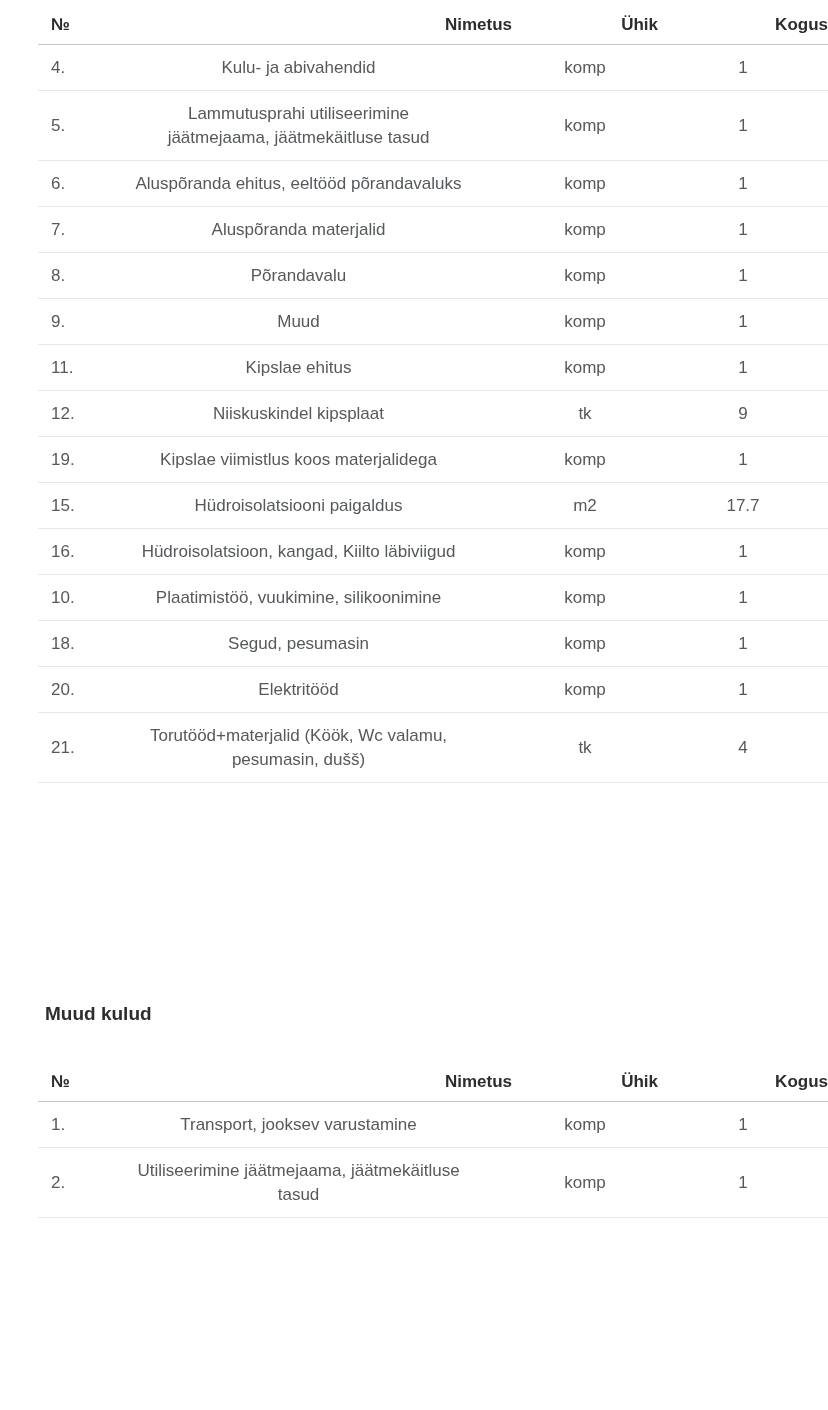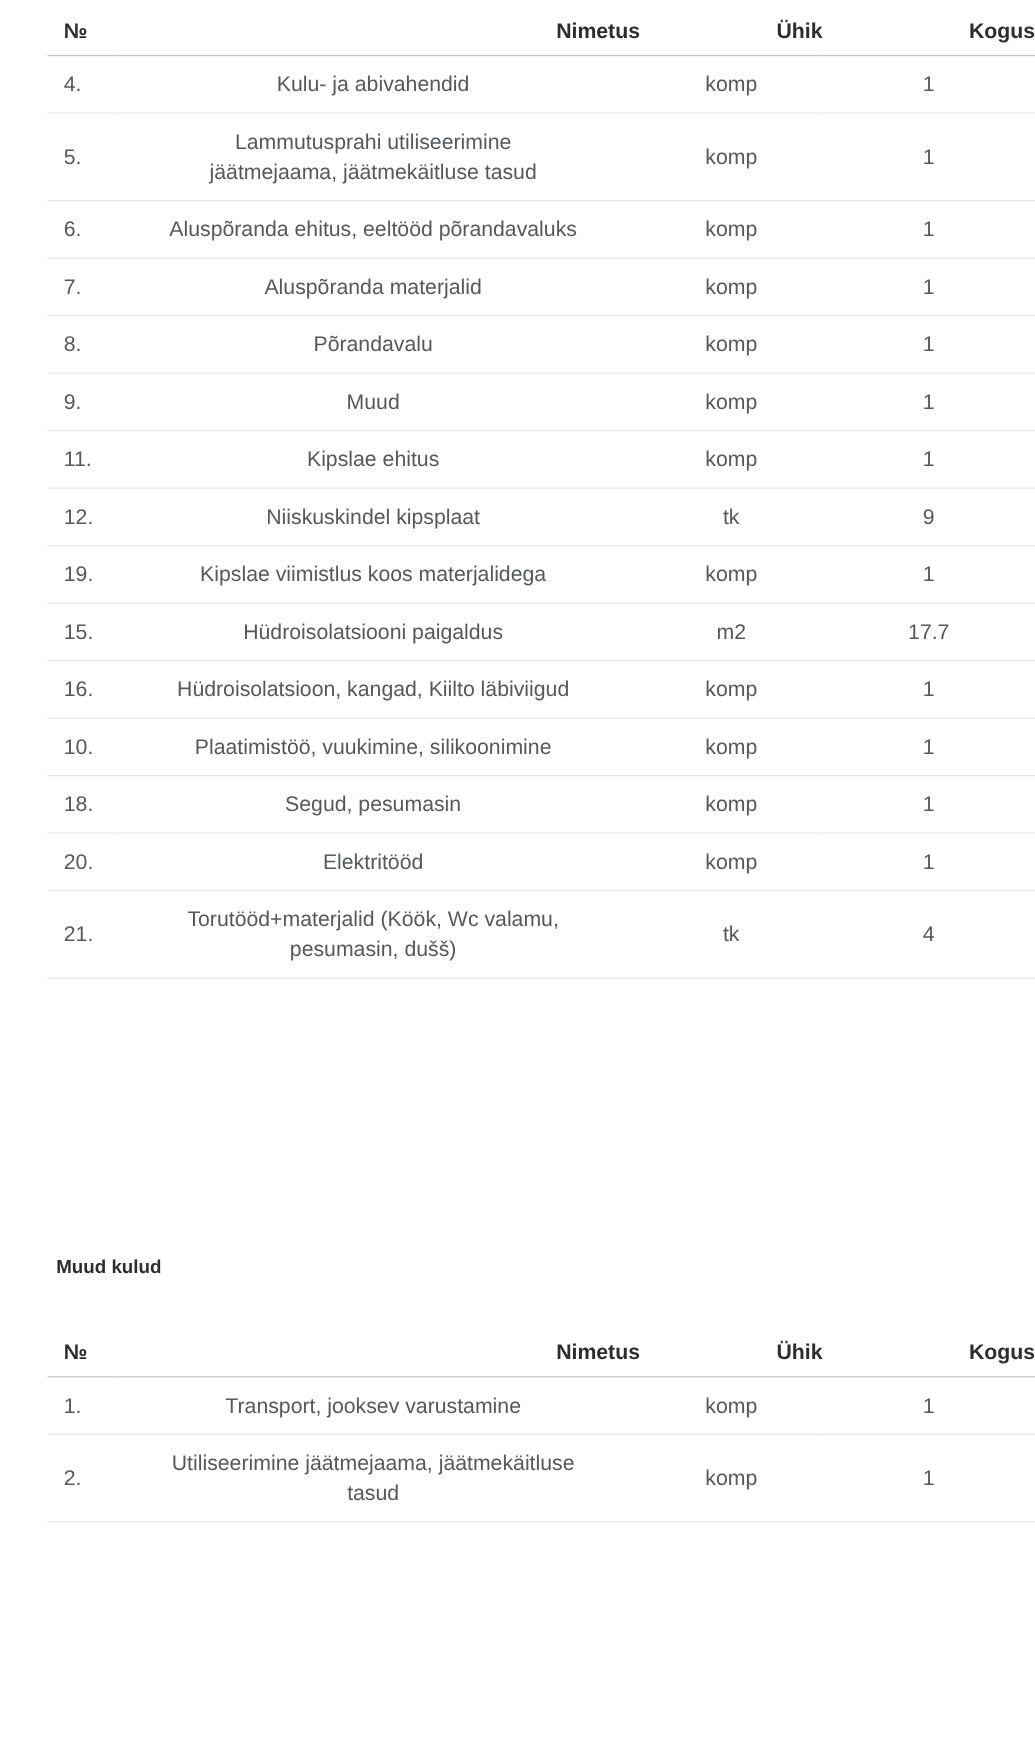--- a/index.html
+++ b/index.html
@@ -54,21 +54,21 @@
     text-align: left;
     padding-left: 13px;
   }
   td.name {
     text-align: center;
     white-space: pre-line;
     padding-right: 10px;
   }
   .section-title {
     margin: 218px 14px 34px 7px;
-    font-size: 15px;
+    font-size: 19px;
     font-weight: 700;
     color: #2d2d2d;
     line-height: 26px;
   }
 </style>
 </head>
 <body>
 
 <div class="doc">
 

